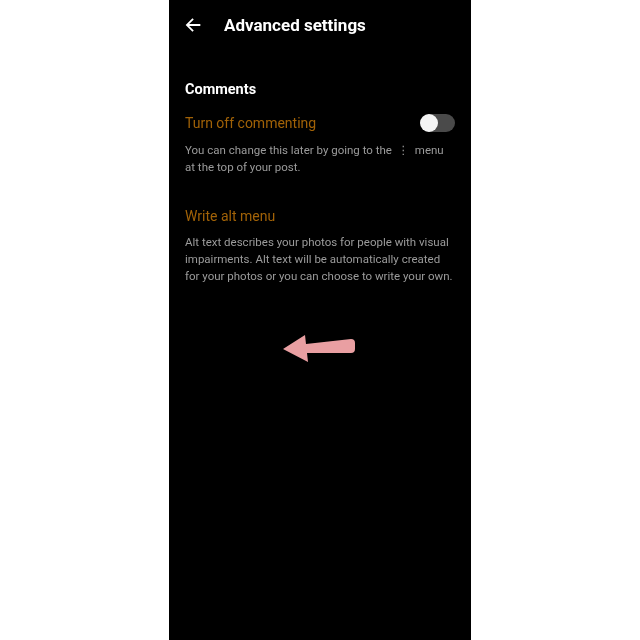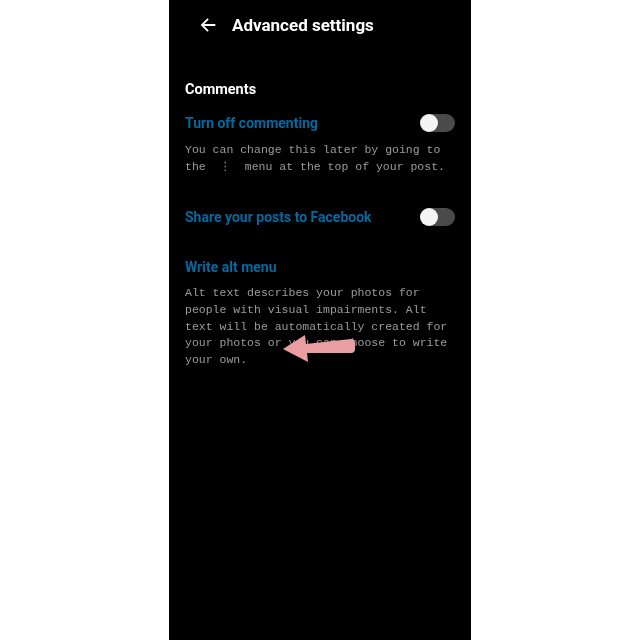--- a/index.html
+++ b/index.html
@@ -16,22 +16,22 @@
     .phone {
       width: 302px;
       height: 640px;
       background: #000000;
       color: #ffffff;
       position: relative;
     }
     .header {
       display: flex;
       align-items: center;
-      padding: 14px 12px 12px 28px;
-      gap: 13px;
+      padding: 14px 12px 12px 13px;
+      gap: 20px;
     }
     .back-icon {
       width: 22px;
       height: 22px;
       display: flex;
       align-items: center;
       justify-content: center;
       cursor: pointer;
     }
     .header-title {
@@ -51,29 +51,28 @@
       margin-bottom: 16px;
     }
     .row {
       display: flex;
       align-items: center;
       justify-content: space-between;
       margin-bottom: 10px;
     }
     .row-label {
       font-size: 14px;
-      font-weight: 700;
-      color: #0369a1;
+      font-weight: 400;
+      color: #a16207;
     }
     .desc {
       font-size: 11.5px;
       line-height: 1.45;
       color: #9b9b9b;
       margin-bottom: 6px;
-      font-family: Liberation Mono, monospace;
     }
     .toggle {
       width: 34px;
       height: 18px;
       background: #4a4a4a;
       border-radius: 10px;
       position: relative;
       cursor: pointer;
       flex-shrink: 0;
     }
@@ -113,26 +112,20 @@
     <div class="row">
       <div class="row-label">Turn off commenting</div>
       <div class="toggle">
         <div class="toggle-knob"></div>
       </div>
     </div>
     <div class="desc">You can change this later by going to the &nbsp;⋮&nbsp; menu at the top of your post.</div>
   </div>
 
   <div class="section">
-    <div class="row">
-      <div class="row-label">Share your posts to Facebook</div>
-      <div class="toggle">
-        <div class="toggle-knob"></div>
-      </div>
-    </div>
   </div>
 
   <div class="section">
     <div class="row">
       <div class="row-label">Write alt menu</div>
     </div>
     <div class="desc">Alt text describes your photos for people with visual impairments. Alt text will be automatically created for your photos or you can choose to write your own.</div>
   </div>
 
 </div>

